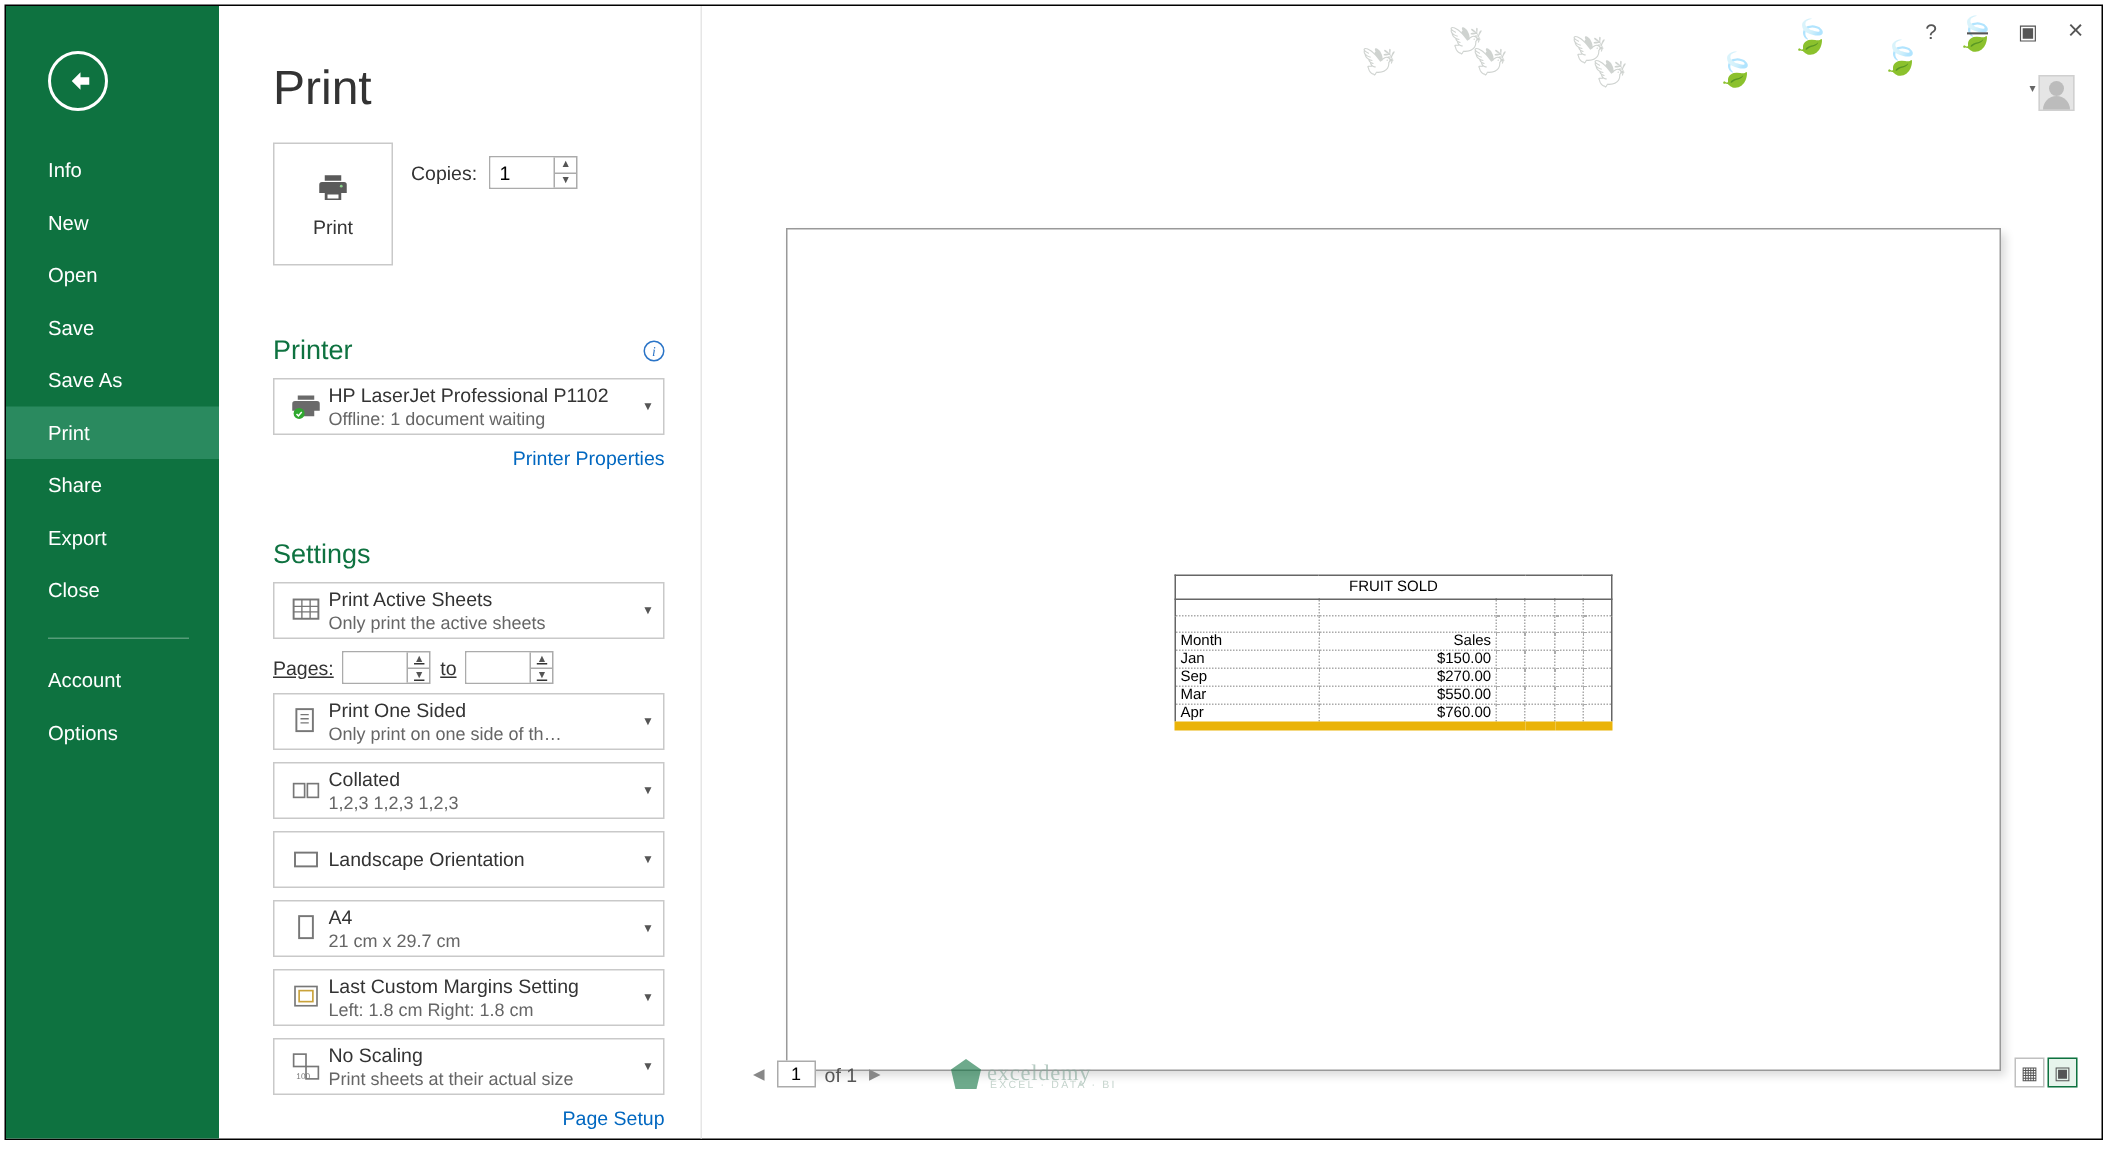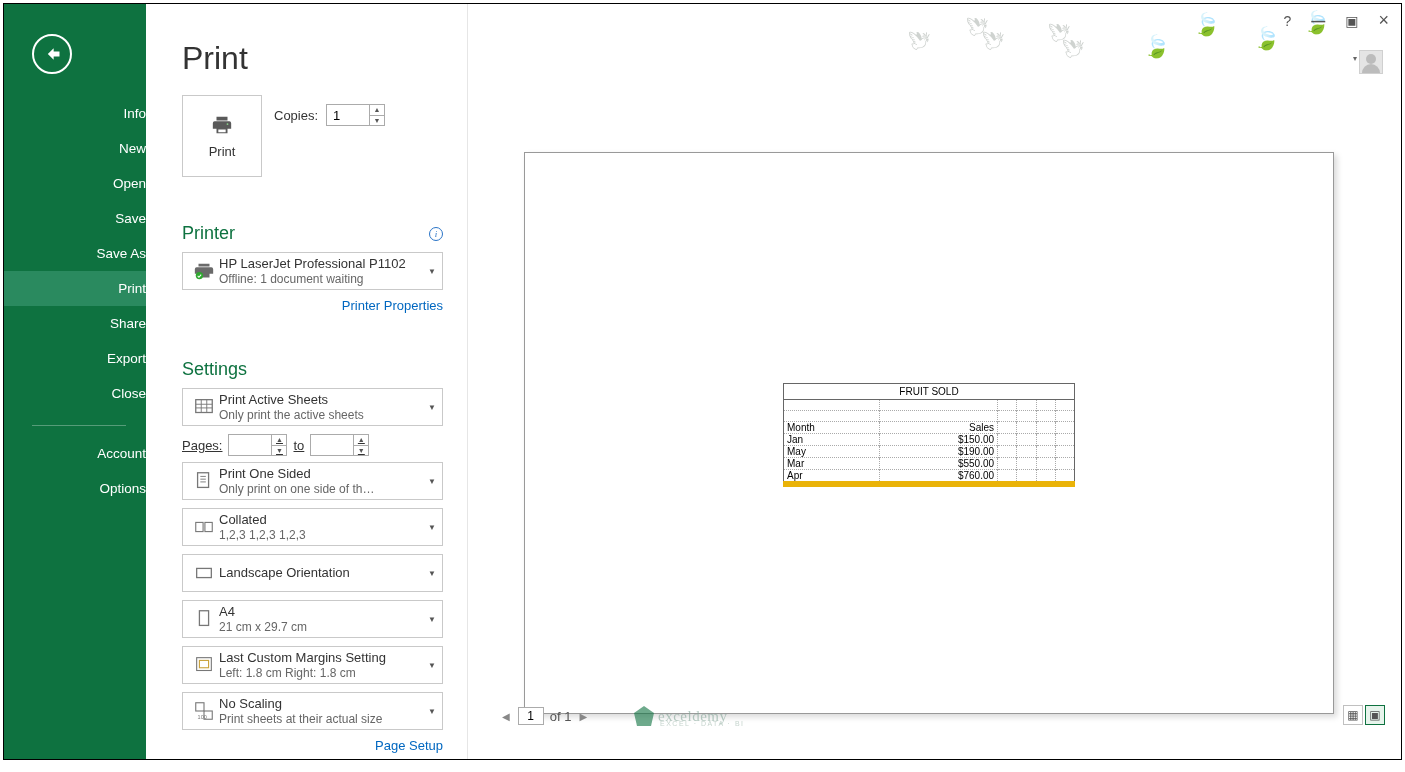--- a/index.html
+++ b/index.html
@@ -20,21 +20,21 @@
 .avatar { position: absolute; top: 46px; right: 18px; width: 24px; height: 24px; background: #e5e5e5; border: 1px solid #d0d0d0; display: flex; align-items: flex-end; justify-content: center; }
 .avatar::before { content: ""; width: 10px; height: 10px; border-radius: 50%; background: #bcbcbc; position: absolute; top: 3px; }
 .avatar::after { content: ""; width: 18px; height: 9px; border-radius: 9px 9px 0 0; background: #bcbcbc; position: absolute; bottom: 0; }
 .avatar-caret { position: absolute; top: 50px; right: 44px; font-size: 8px; color: #666; }
 
 
 .sidebar { position: absolute; top: 0; left: 0; width: 142px; height: 100%; background: #0e7240; color: #fff; padding-top: 30px; }
 .back-btn { width: 40px; height: 40px; border: 2px solid #fff; border-radius: 50%; margin: 0 0 22px 28px; display: flex; align-items: center; justify-content: center; cursor: pointer; }
 .back-btn svg { width: 20px; height: 20px; fill: #fff; }
 .menu { list-style: none; }
-.menu li { padding: 10px 0 10px 28px; font-size: 13.5px; cursor: pointer; text-align: right; }
+.menu li { padding: 10px 0 10px 28px; font-size: 13.5px; cursor: pointer; }
 .menu li.active { background: #2a8a5f; }
 .menu hr { border: none; border-top: 1px solid rgba(255,255,255,.3); margin: 14px 20px 10px 28px; }
 
 
 .settings { position: absolute; top: 0; left: 142px; width: 322px; height: 100%; padding: 36px 24px 0 36px; border-right: 1px solid #e6e6e6; }
 .page-title { font-size: 32px; font-weight: 300; color: #333; margin-bottom: 18px; }
 
 .print-btn { width: 80px; height: 82px; border: 1px solid #c9c9c9; background: #fff; cursor: pointer; display: flex; flex-direction: column; align-items: center; justify-content: center; gap: 8px; }
 .print-btn .plabel { font-size: 13px; color: #333; }
 
@@ -341,22 +341,22 @@
               </tr>
               <tr>
                 <td>Jan</td>
                 <td class="num">$150.00</td>
                 <td></td>
                 <td></td>
                 <td></td>
                 <td></td>
               </tr>
               <tr>
-                <td>May</td>
-                <td class="num">$190.00</td>
+                <td>Sep</td>
+                <td class="num">$270.00</td>
                 <td></td>
                 <td></td>
                 <td></td>
                 <td></td>
               </tr>
               <tr>
                 <td>Mar</td>
                 <td class="num">$550.00</td>
                 <td></td>
                 <td></td>

